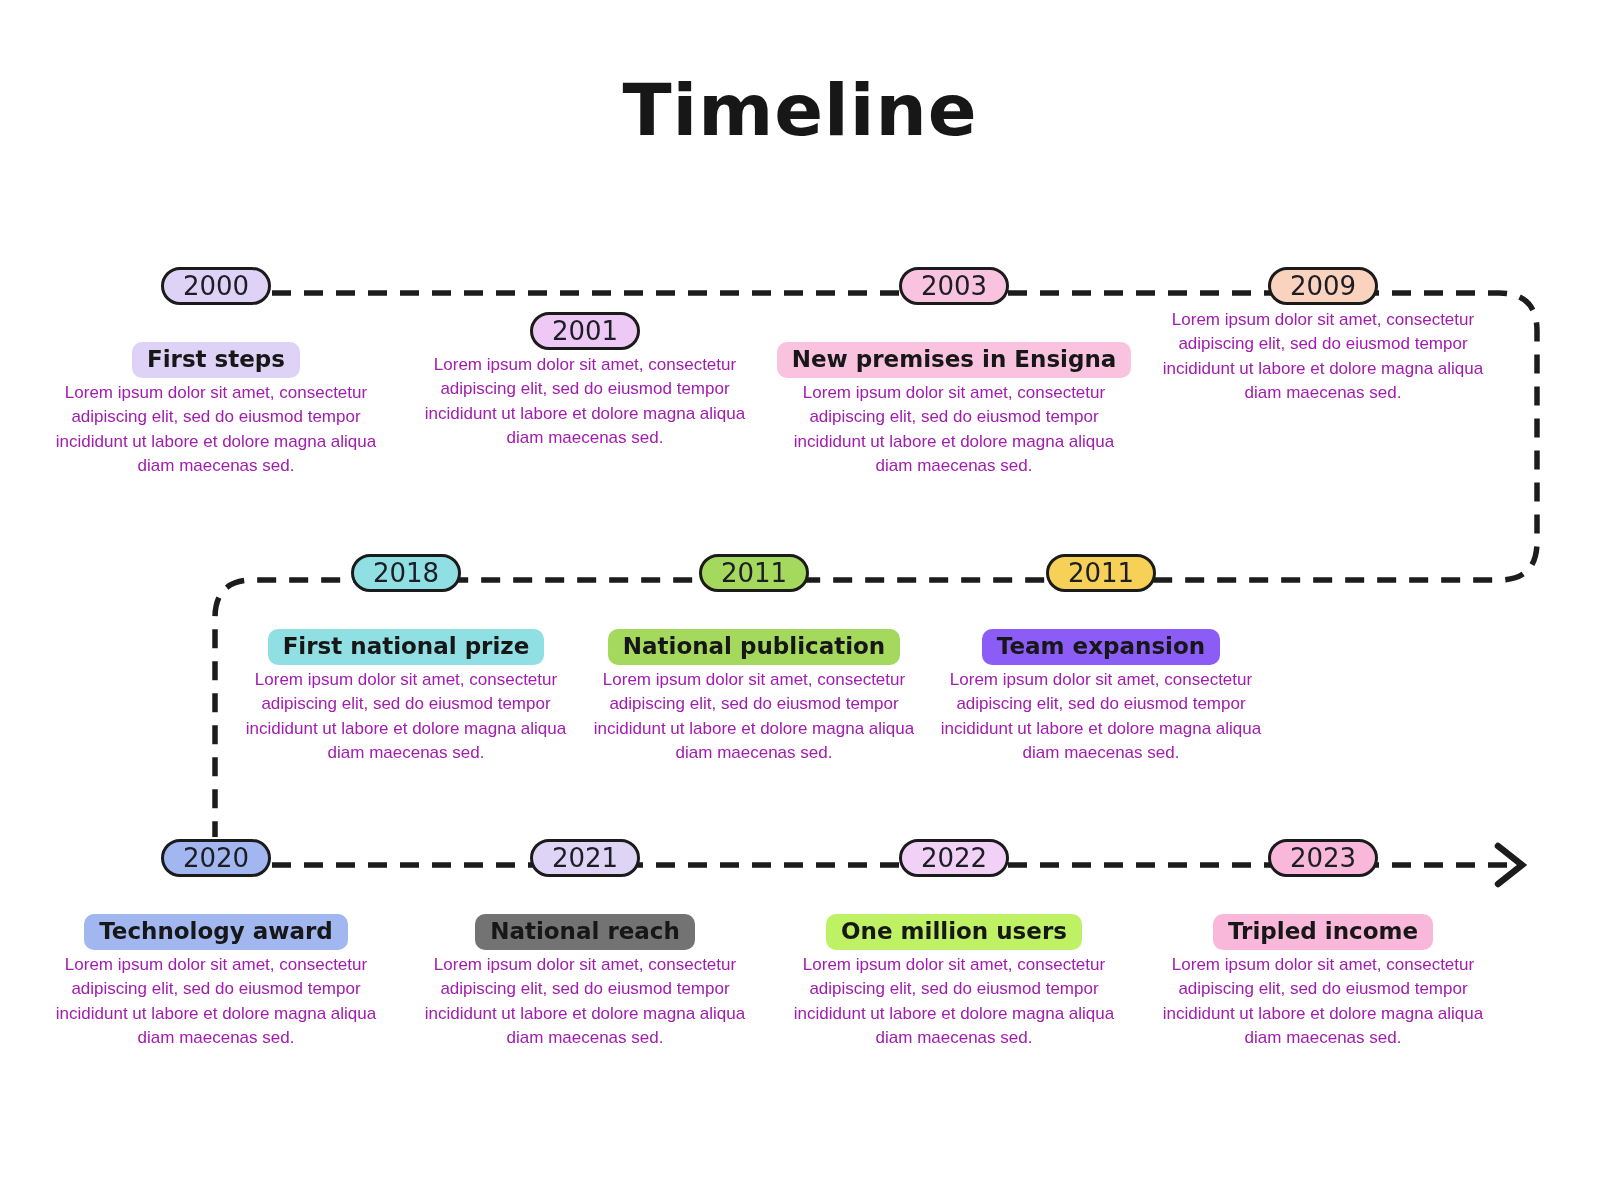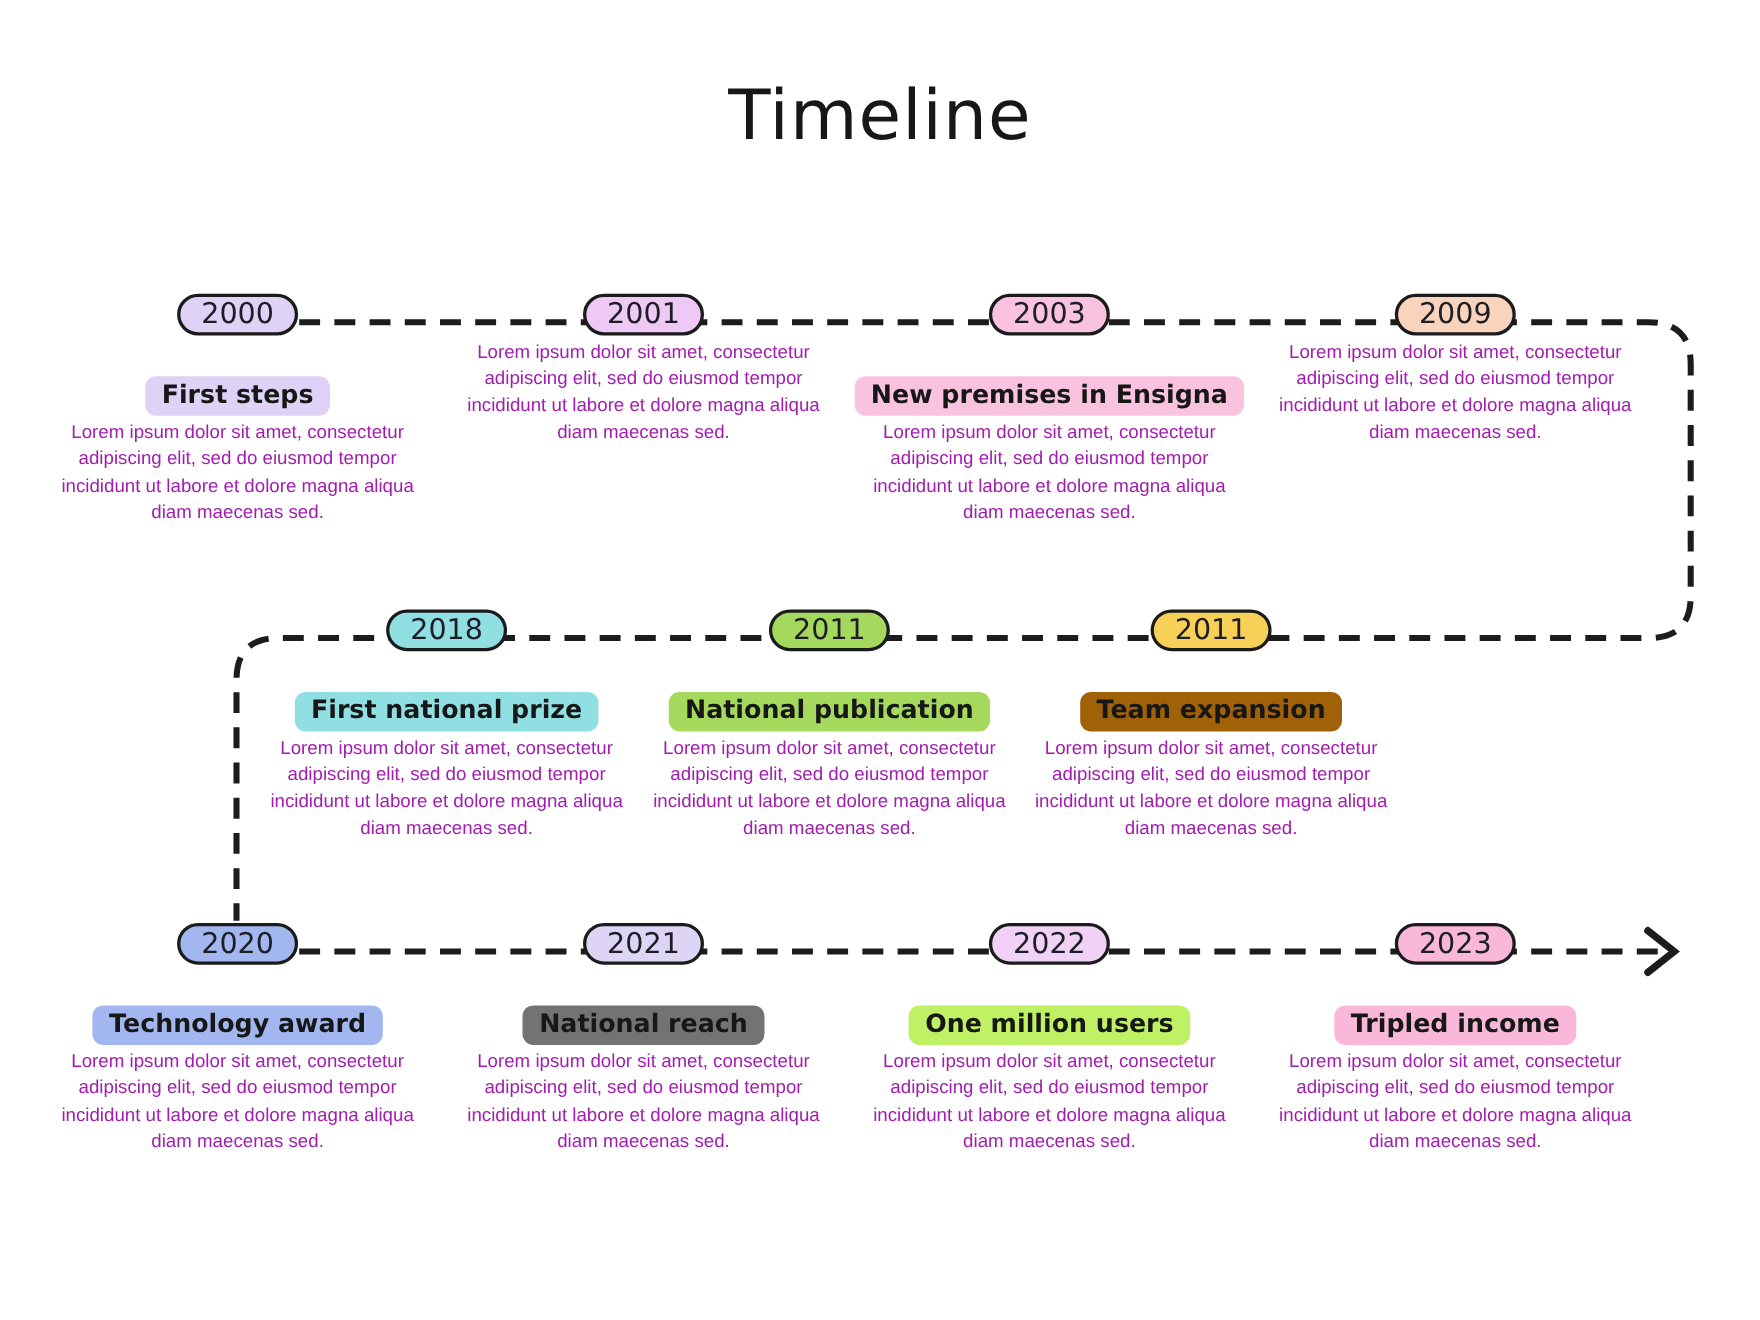--- a/index.html
+++ b/index.html
@@ -8,22 +8,22 @@
     width:1600px;height:1200px;
     background:#ffffff;
     overflow:hidden;
     font-family:"Liberation Sans", sans-serif;
   }
   .title{
     position:absolute;
     top:68px;left:0;width:1600px;
     text-align:center;
     font-family:"DejaVu Sans", sans-serif;
-    font-weight:400;
-    font-size:63px;
+    font-weight:700;
+    font-size:72px;
     letter-spacing:1px;
     color:#171717;
   }
   .connector{
     position:absolute;top:0;left:0;
   }
   .event{
     position:absolute;
     width:340px;
     display:flex;
@@ -86,21 +86,21 @@
     <path d="M 272 293 L 1499 293 Q 1537 293 1537 331 L 1537 542 Q 1537 580 1499 580 L 253 580 Q 215 580 215 618 L 215 837 M 272 865 L 1512 865" fill="none" stroke="#1c1c1c" stroke-width="5.5" stroke-dasharray="19 13"></path>
     <path d="M 1498 846 L 1522 865 L 1498 884" fill="none" stroke="#1c1c1c" stroke-width="6.5" stroke-linecap="round" stroke-linejoin="miter"></path>
   </svg>
 
   <div class="event e2000">
     <div class="pill" style="background-color: rgb(222, 211, 246);">2000</div>
     <div class="tag" style="background-color: rgb(222, 211, 246);">First steps</div>
     <div class="desc">Lorem ipsum dolor sit amet, consectetur adipiscing elit, sed do eiusmod tempor incididunt ut labore et dolore magna aliqua diam maecenas sed.</div>
   </div>
   <div class="event e2001">
-    <div class="pill" style="background-color: rgb(238, 201, 245);">2001</div>
+    <div class="pill" style="background-color: rgb(238, 201, 245); margin-top: 45px;">2001</div>
     <div class="desc">Lorem ipsum dolor sit amet, consectetur adipiscing elit, sed do eiusmod tempor incididunt ut labore et dolore magna aliqua diam maecenas sed.</div>
   </div>
   <div class="event e2003">
     <div class="pill" style="background-color: rgb(249, 195, 224);">2003</div>
     <div class="tag" style="background-color: rgb(249, 195, 224);">New premises in Ensigna</div>
     <div class="desc">Lorem ipsum dolor sit amet, consectetur adipiscing elit, sed do eiusmod tempor incididunt ut labore et dolore magna aliqua diam maecenas sed.</div>
   </div>
   <div class="event e2009">
     <div class="pill" style="background-color: rgb(249, 211, 189);">2009</div>
     <div class="desc">Lorem ipsum dolor sit amet, consectetur adipiscing elit, sed do eiusmod tempor incididunt ut labore et dolore magna aliqua diam maecenas sed.</div>
@@ -111,21 +111,21 @@
     <div class="tag" style="background-color: rgb(144, 223, 227);">First national prize</div>
     <div class="desc">Lorem ipsum dolor sit amet, consectetur adipiscing elit, sed do eiusmod tempor incididunt ut labore et dolore magna aliqua diam maecenas sed.</div>
   </div>
   <div class="event e2014">
     <div class="pill" style="background-color: rgb(164, 217, 94);">2011</div>
     <div class="tag" style="background-color: rgb(164, 217, 94);">National publication</div>
     <div class="desc">Lorem ipsum dolor sit amet, consectetur adipiscing elit, sed do eiusmod tempor incididunt ut labore et dolore magna aliqua diam maecenas sed.</div>
   </div>
   <div class="event e2011">
     <div class="pill" style="background-color: rgb(247, 209, 87);">2011</div>
-    <div class="tag" style="background-color: #a16207;">Team expansion</div>
+    <div class="tag" style="background-color: #8b5cf6;">Team expansion</div>
     <div class="desc">Lorem ipsum dolor sit amet, consectetur adipiscing elit, sed do eiusmod tempor incididunt ut labore et dolore magna aliqua diam maecenas sed.</div>
   </div>
 
   <div class="event e2020">
     <div class="pill" style="background-color: rgb(162, 182, 240);">2020</div>
     <div class="tag" style="background-color: rgb(162, 182, 240);">Technology award</div>
     <div class="desc">Lorem ipsum dolor sit amet, consectetur adipiscing elit, sed do eiusmod tempor incididunt ut labore et dolore magna aliqua diam maecenas sed.</div>
   </div>
   <div class="event e2021">
     <div class="pill" style="background-color: rgb(222, 213, 246);">2021</div>

